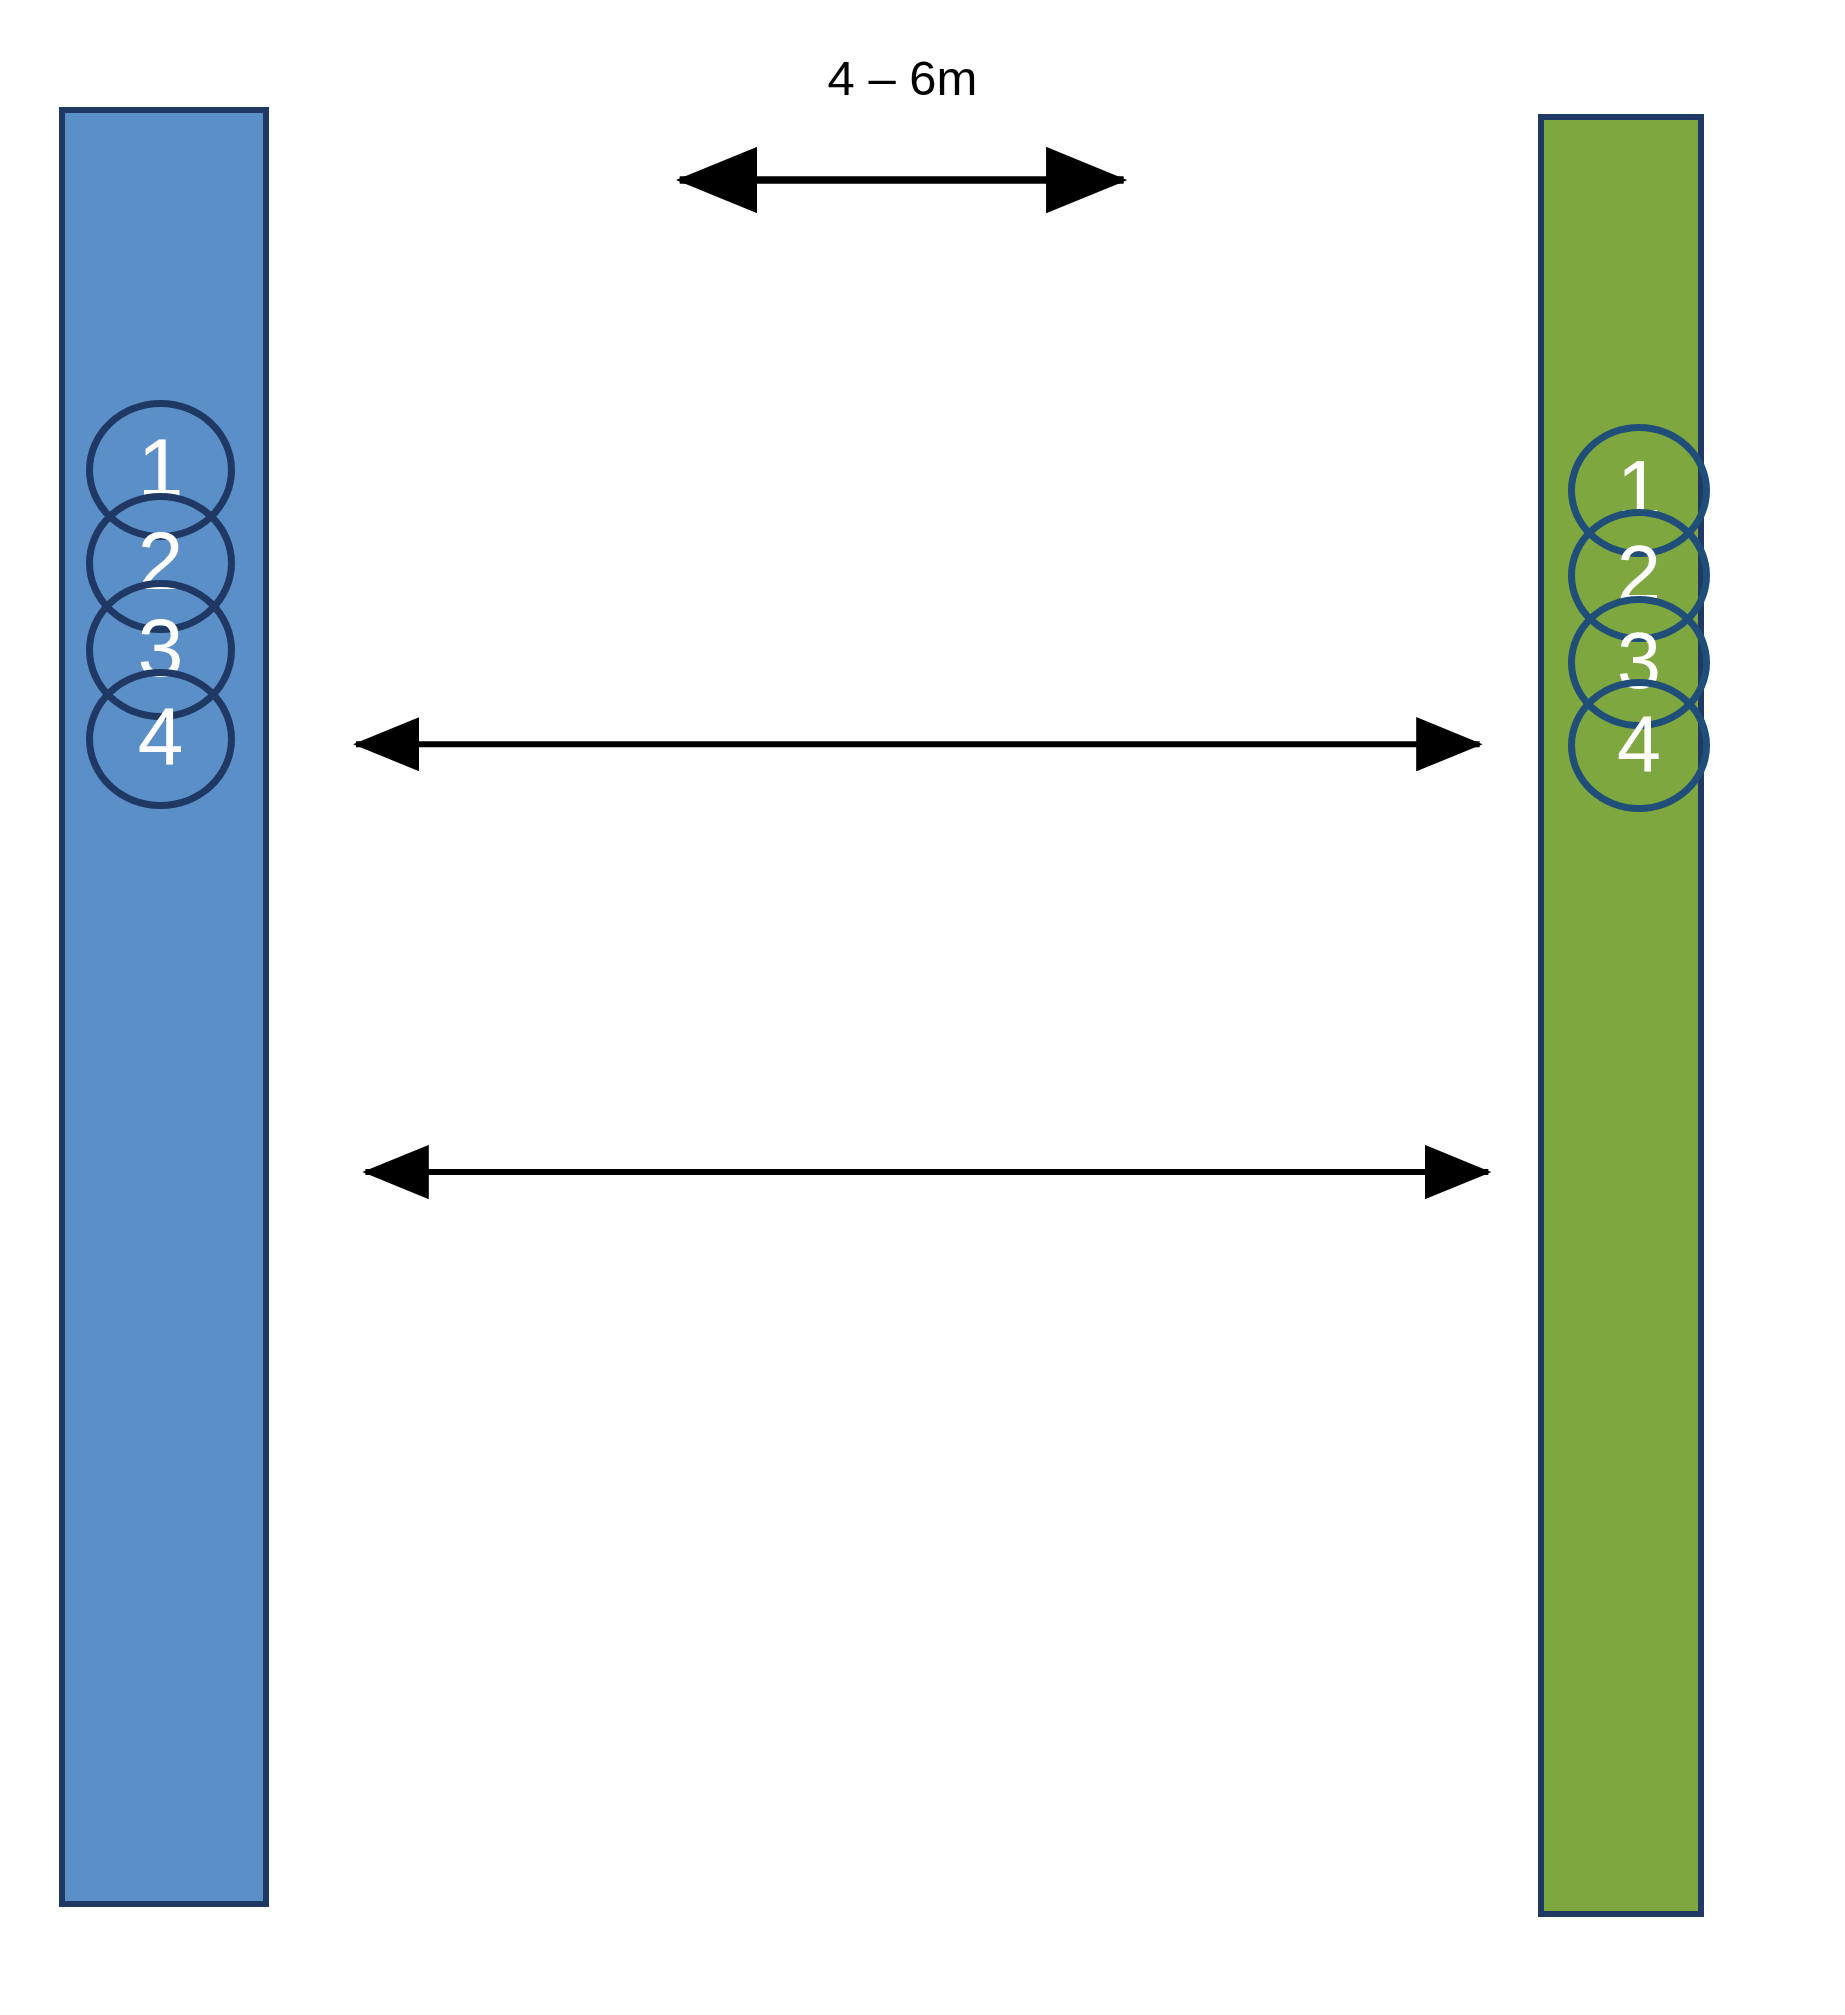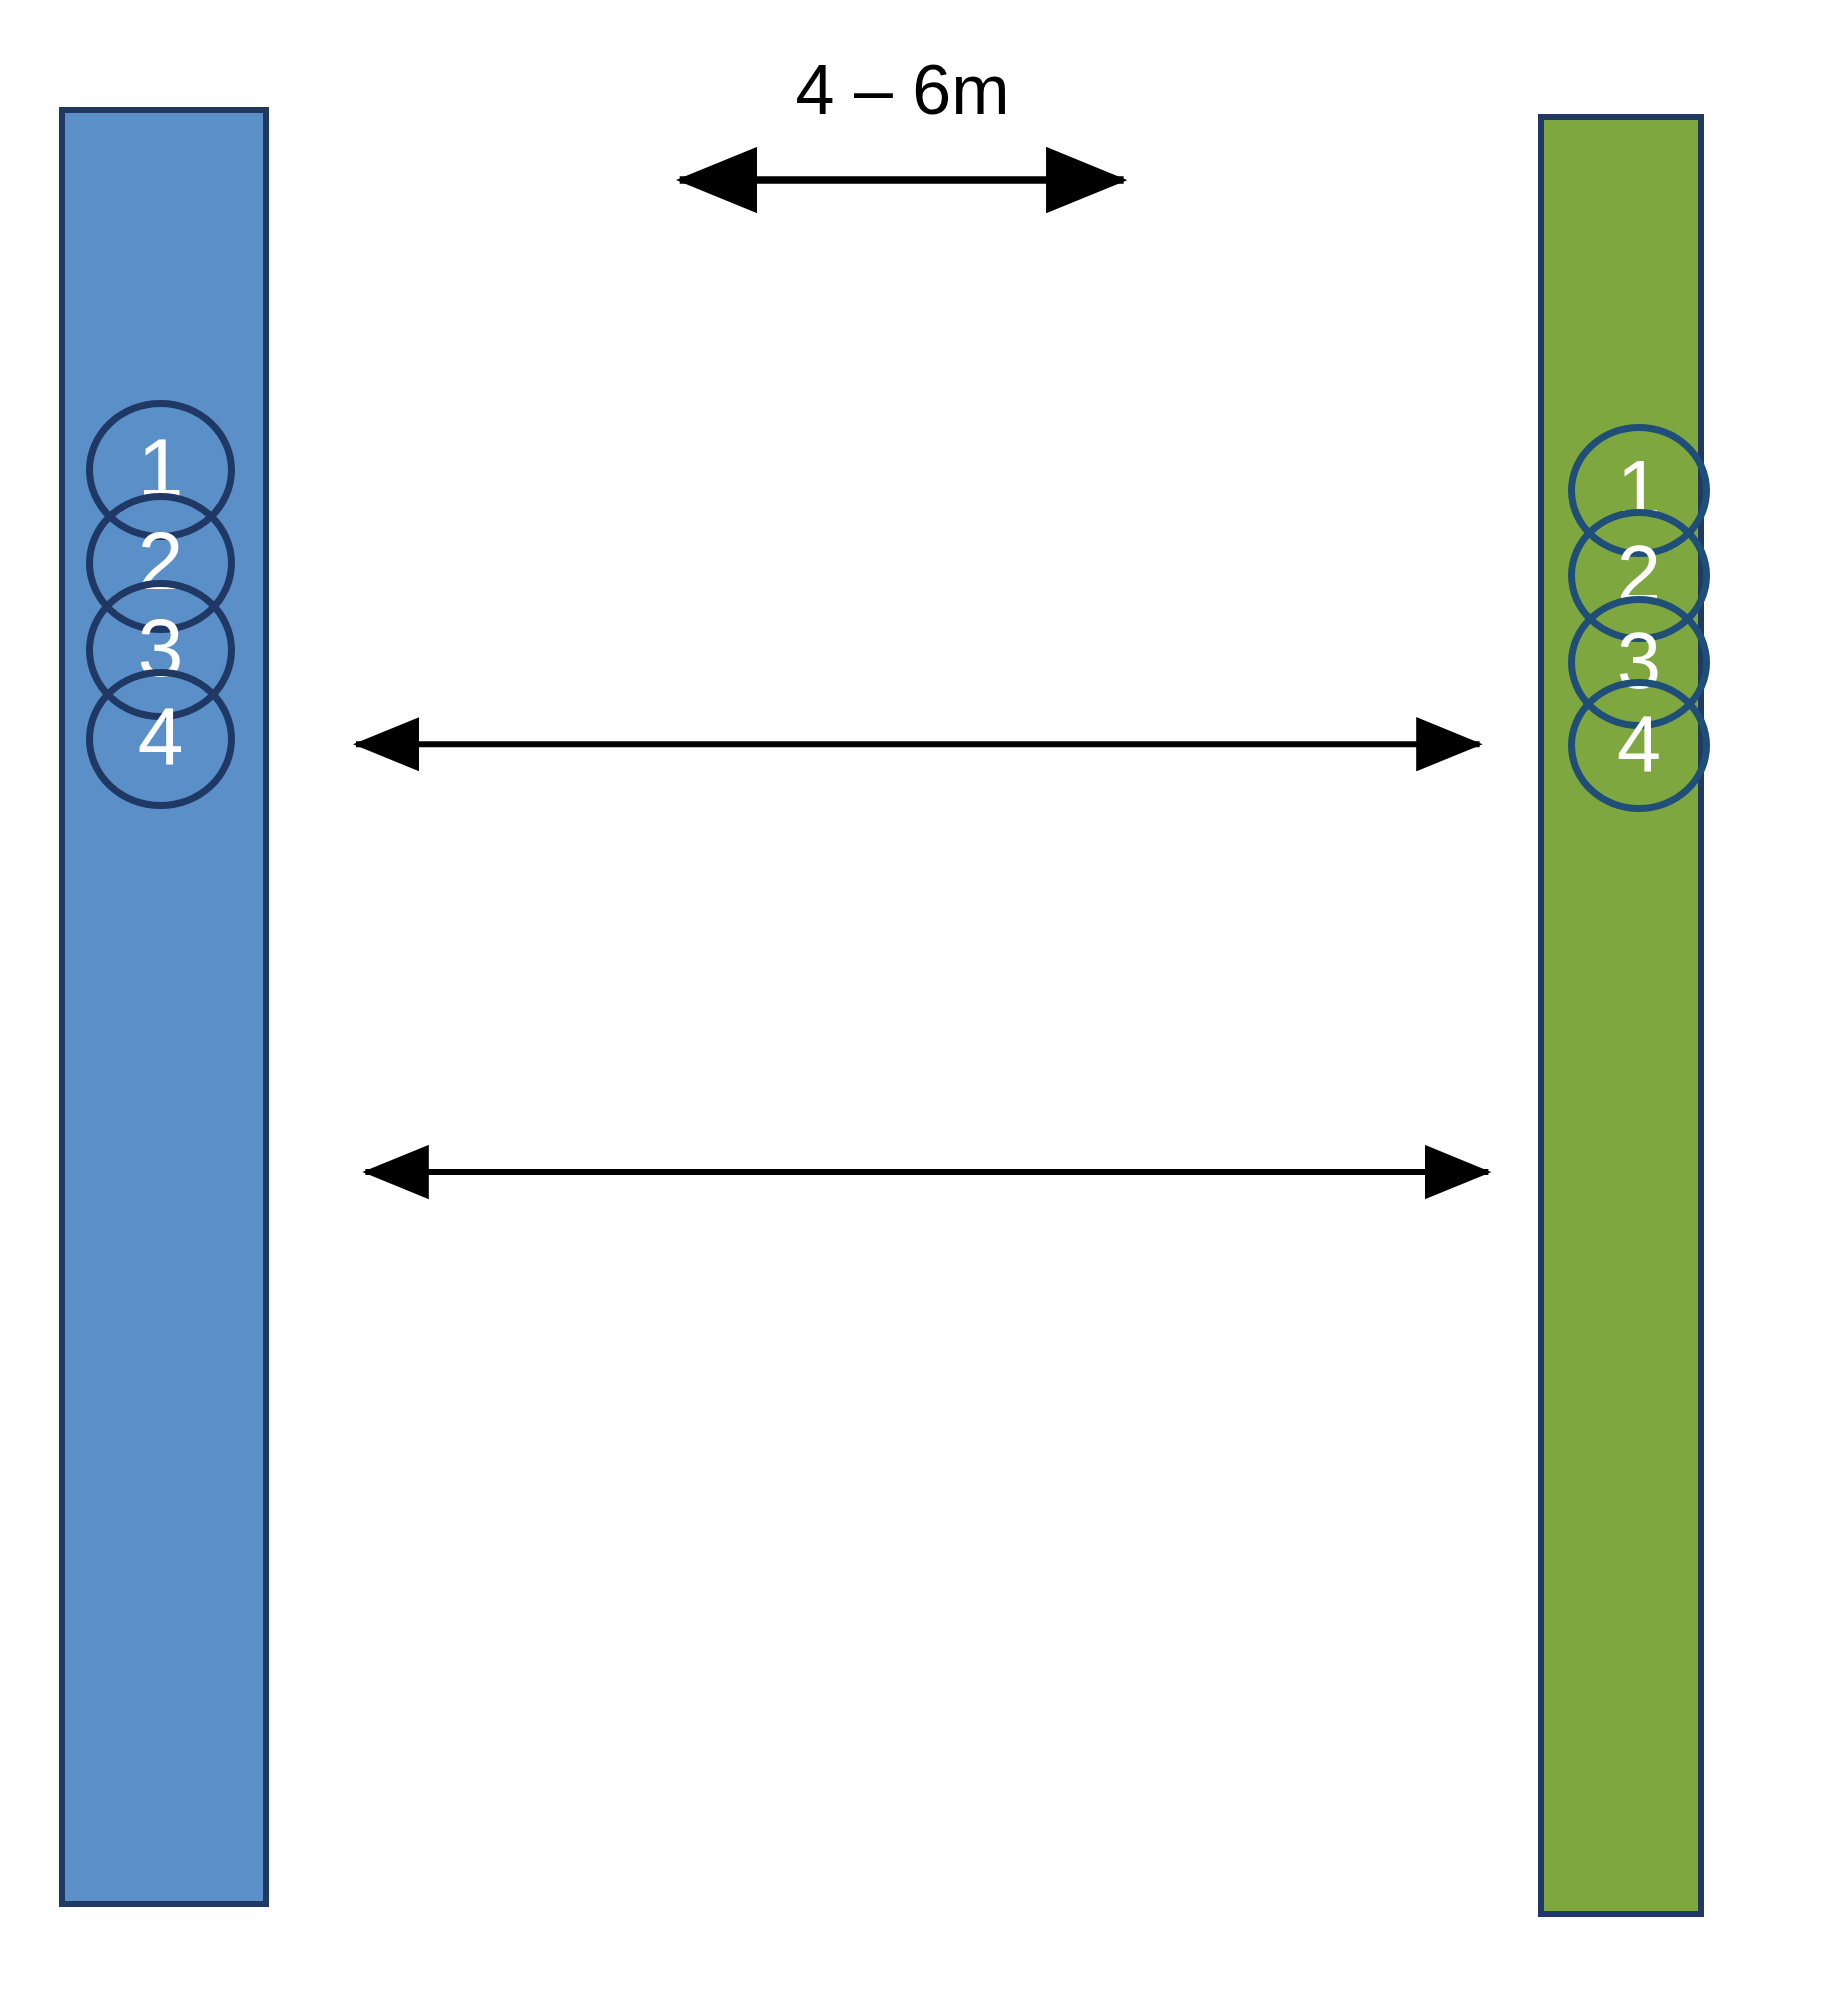--- a/index.html
+++ b/index.html
@@ -91,21 +91,21 @@
   #dim-arrow-top  { left: 0; top: 0; width: 1845px; height: 2015px; }
 
   
   #dim-label {
     position: absolute;
     left: 672px;
     top: 52px;
     width: 461px;
     text-align: center;
     font-family: "Liberation Sans", sans-serif;
-    font-size: 70px;
+    font-size: 49px;
     color: #000000;
     white-space: nowrap;
     line-height: 1.1;
   }
 </style>
 </head>
 <body>
 
 <div id="stage">
 

